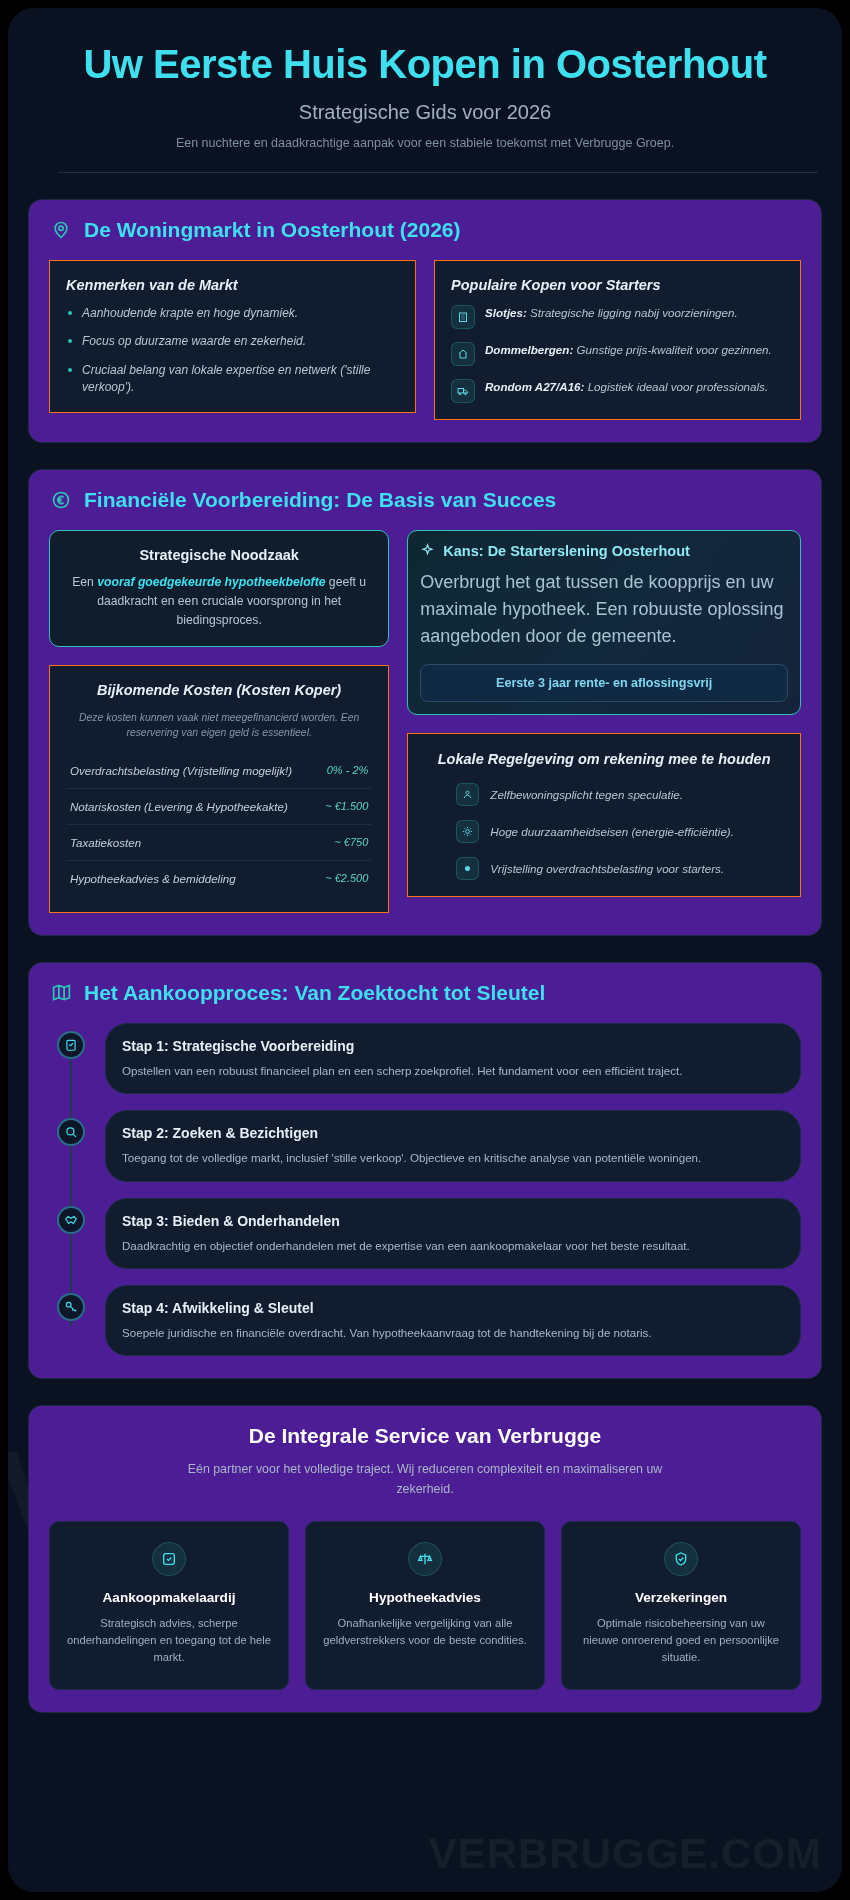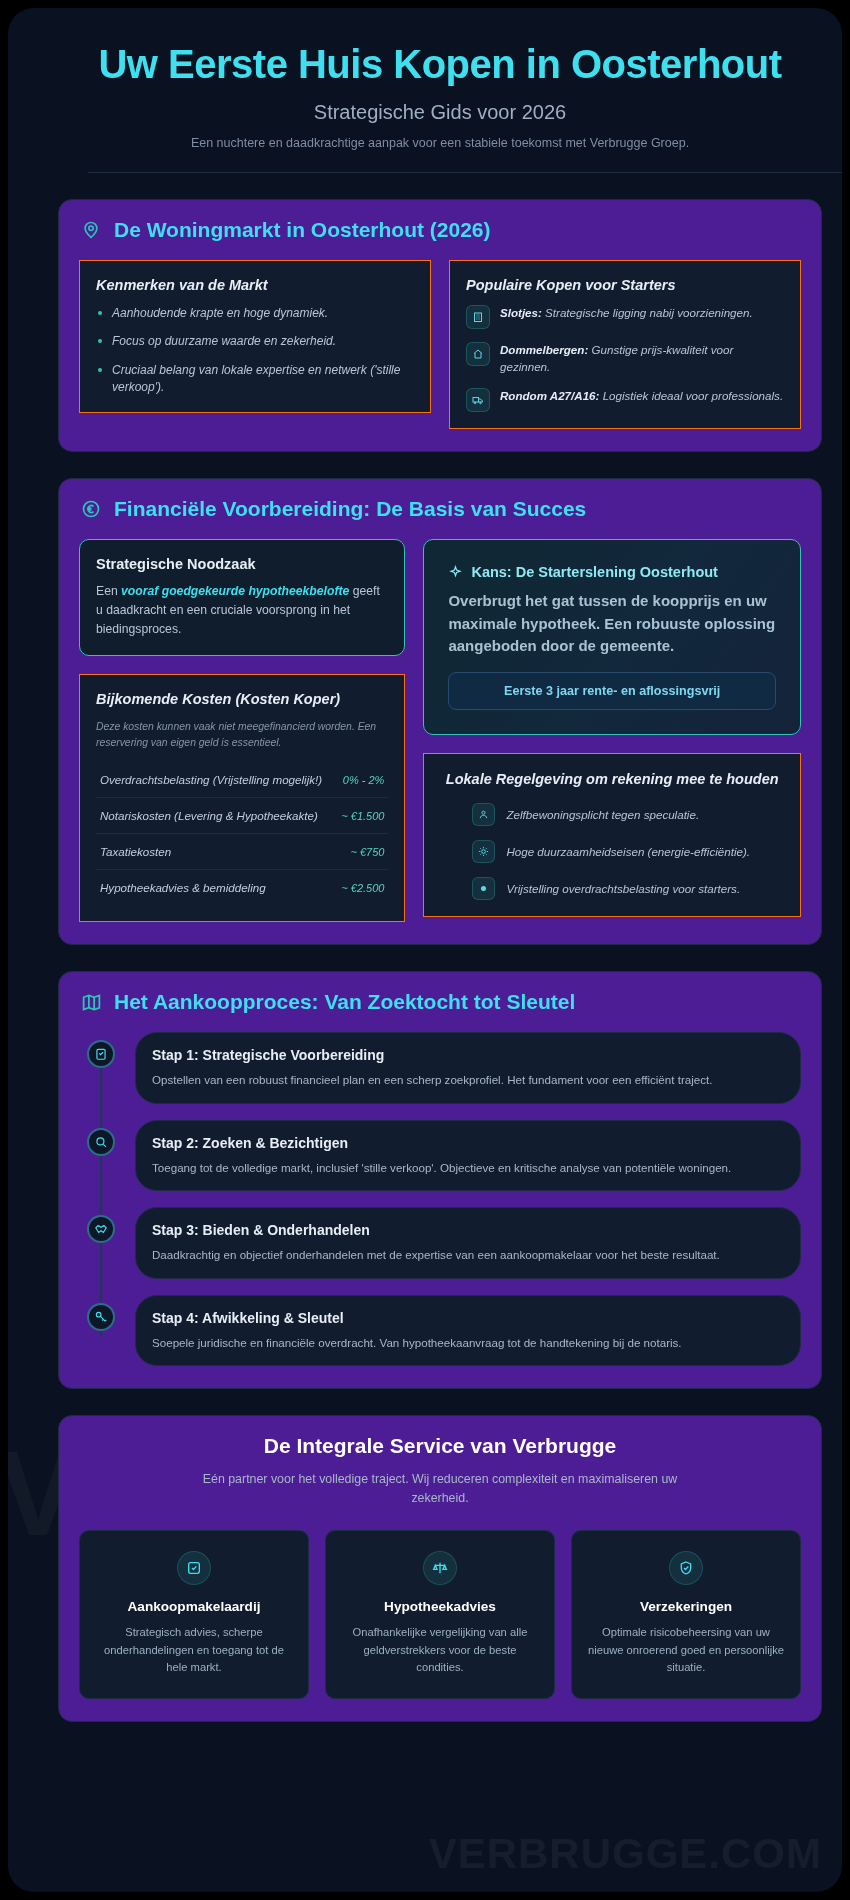--- a/index.html
+++ b/index.html
@@ -39,21 +39,21 @@
     position: absolute;
     right: 20px;
     bottom: 14px;
     font-size: 42px;
     font-weight: bold;
     color: rgba(255,255,255,0.05);
     letter-spacing: 1px;
     white-space: nowrap;
     pointer-events: none;
   }
-  .content { position: relative; z-index: 2; margin-left: 30px; }
+  .content { position: relative; z-index: 2; }
 
   
   .header { text-align: center; padding: 16px 30px 0 30px; }
   .header h1 {
     font-size: 40px;
     line-height: 1.12;
     color: #3ee0ef;
     letter-spacing: -0.5px;
     font-weight: bold;
   }
@@ -141,43 +141,43 @@
     background: rgba(46,196,182,0.12);
     border: 1px solid rgba(46,196,182,0.25);
     display: flex; align-items: center; justify-content: center;
     color: #5fd7e6;
     font-size: 11px;
   }
   .wijk .txt { font-size: 11.6px; line-height: 1.45; color: #b9c6d6; }
   .wijk .txt b { color: #e8eef6; }
 
   
-  .fin-left { flex: 1.02; }
+  .fin-left { flex: 1.02; text-align: center; }
   .fin-right { flex: 1.18; }
   .accent-card {
     background: #0f1d2c;
     border: 1px solid #2ec4b6;
     border-radius: 10px;
     padding: 16px;
   }
   .accent-card h3 { font-size: 14.5px; color: #e8eef6; margin-bottom: 10px; font-weight: bold; }
   .accent-card p { font-size: 12.2px; line-height: 1.55; color: #b9c6d6; }
   .accent-card p b { color: #3ee0ef; font-style: italic; }
 
   .opp-card {
     background: linear-gradient(125deg, #0f2733 0%, #12283c 55%, #14233a 100%);
     border: 1px solid #2ec4b6;
     border-radius: 10px;
-    padding: 24px;
+    padding: 12px;
   }
   .opp-card h3 {
     display: flex; align-items: center; gap: 8px;
     font-size: 14.5px; color: #8fe9f2; margin-bottom: 10px; font-weight: bold;
   }
-  .opp-card p { font-size: 15px; line-height: 1.5; color: #a9c3d2; font-weight: bold; }
+  .opp-card p { font-size: 18px; line-height: 1.5; color: #a9c3d2; }
   .opp-btn {
     margin-top: 14px;
     width: 100%;
     background: #102a44;
     border: 1px solid #2a4a6b;
     border-radius: 8px;
     padding: 11px 10px;
     color: #7fd8ef;
     font-size: 12.6px;
     font-weight: bold;

